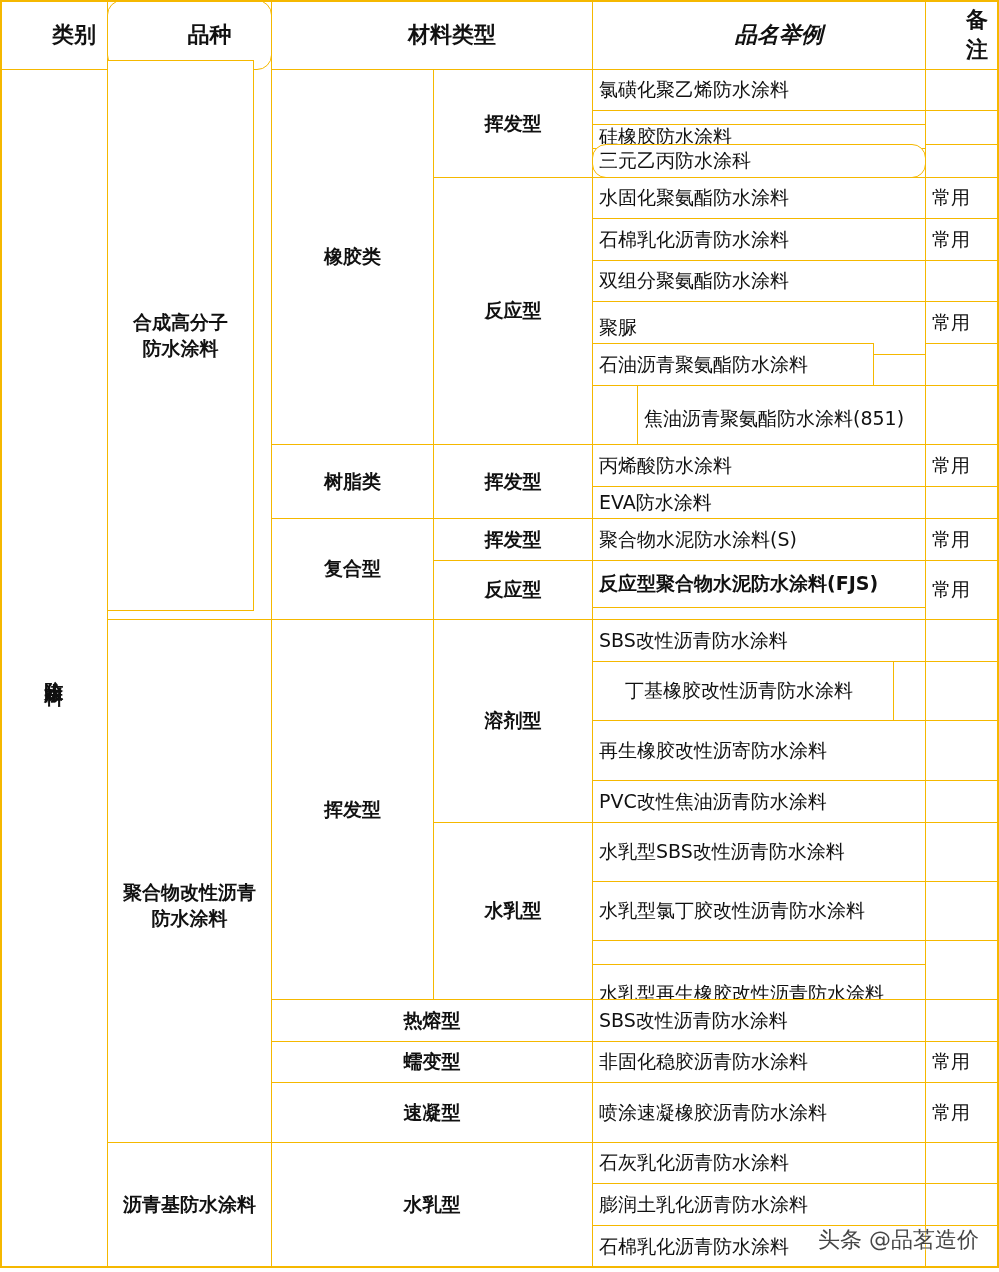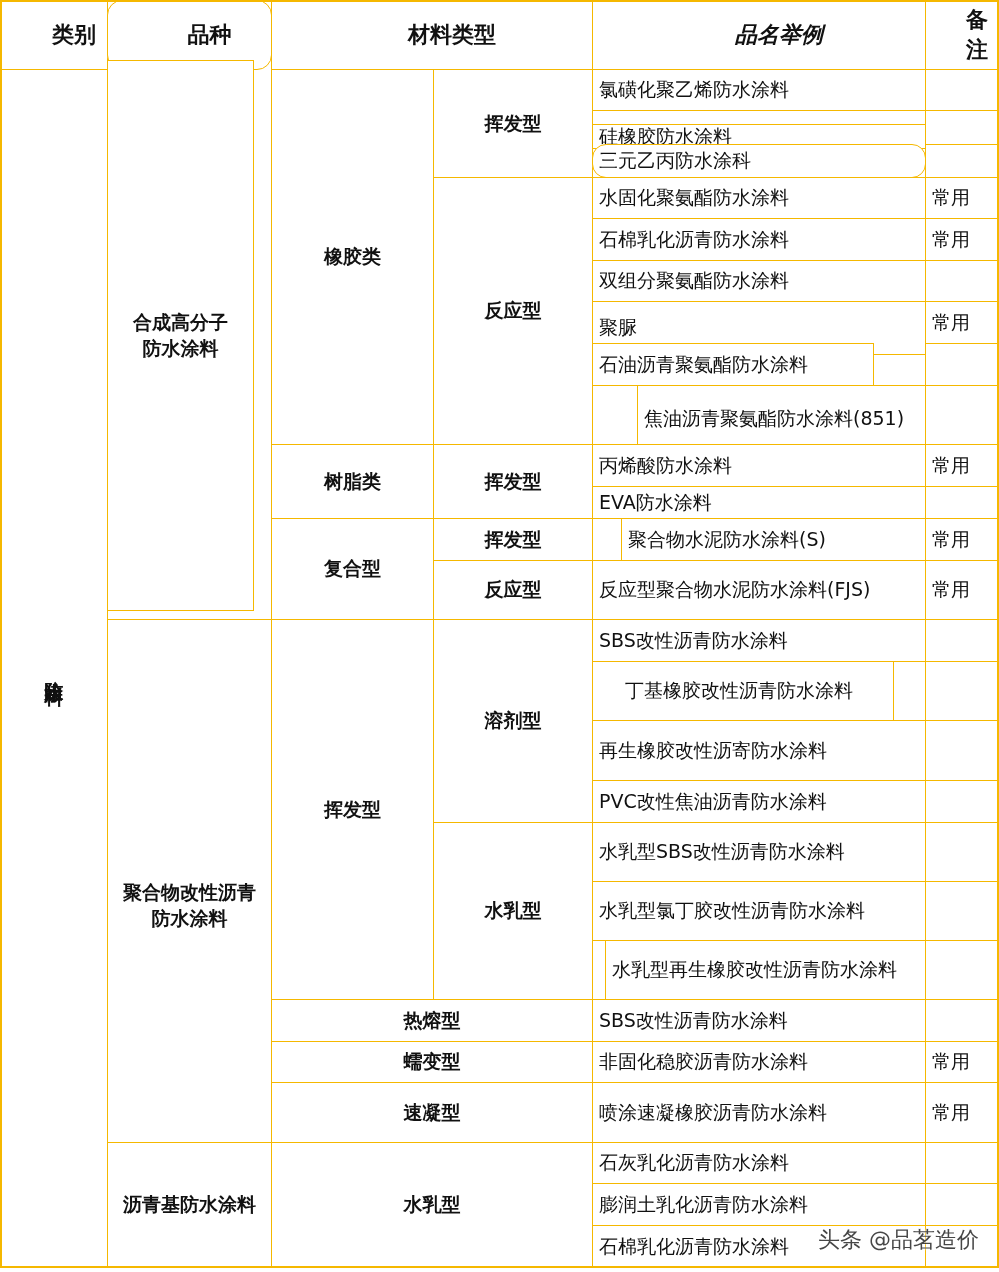--- a/index.html
+++ b/index.html
@@ -84,45 +84,45 @@
 
   <div class="cell n" style="left:614px;top:385px;width:334px;height:68px;margin-left:23px;">焦油沥青聚氨酯防水涂料(851)</div>
   <div class="cell r" style="left:925px;top:385px;width:74px;height:60px;"></div>
 
   <div class="cell n" style="left:592px;top:444px;width:334px;height:43px;">丙烯酸防水涂料</div>
   <div class="cell r" style="left:925px;top:444px;width:74px;height:43px;">常用</div>
 
   <div class="cell n" style="left:592px;top:486px;width:334px;height:33px;">EVA防水涂料</div>
   <div class="cell r" style="left:925px;top:486px;width:74px;height:33px;"></div>
 
-  <div class="cell n" style="left:621px;top:518px;width:334px;height:43px;">聚合物水泥防水涂料(S)</div>
+  <div class="cell n" style="left:592px;top:518px;width:334px;height:43px;">聚合物水泥防水涂料(S)</div>
   <div class="cell r" style="left:925px;top:518px;width:74px;height:43px;">常用</div>
 
-  <div class="cell n" style="left:592px;top:560px;width:334px;height:60px;">反应型聚合物水泥防水涂料(FJS)</div>
+  <div class="cell n" style="left:592px;top:560px;width:334px;height:48px;font-weight:bold;">反应型聚合物水泥防水涂料(FJS)</div>
   <div class="cell r" style="left:925px;top:560px;width:74px;height:60px;">常用</div>
 
   <div class="cell n" style="left:592px;top:619px;width:334px;height:43px;">SBS改性沥青防水涂料</div>
   <div class="cell r" style="left:925px;top:619px;width:74px;height:43px;"></div>
 
   <div class="cell n" style="left:592px;top:661px;width:302px;height:60px;padding-left:32px;">丁基橡胶改性沥青防水涂料</div>
   <div class="cell r" style="left:925px;top:661px;width:74px;height:60px;"></div>
 
   <div class="cell n" style="left:592px;top:720px;width:334px;height:61px;">再生橡胶改性沥寄防水涂料</div>
   <div class="cell r" style="left:925px;top:720px;width:74px;height:61px;"></div>
 
   <div class="cell n" style="left:592px;top:780px;width:334px;height:43px;">PVC改性焦油沥青防水涂料</div>
   <div class="cell r" style="left:925px;top:780px;width:74px;height:43px;"></div>
 
   <div class="cell n" style="left:592px;top:822px;width:334px;height:60px;">水乳型SBS改性沥青防水涂料</div>
   <div class="cell r" style="left:925px;top:822px;width:74px;height:60px;"></div>
 
   <div class="cell n" style="left:592px;top:881px;width:334px;height:60px;">水乳型氯丁胶改性沥青防水涂料</div>
   <div class="cell r" style="left:925px;top:881px;width:74px;height:60px;"></div>
 
-  <div class="cell n" style="left:592px;top:940px;width:334px;height:60px;margin-left:13px;">水乳型再生橡胶改性沥青防水涂料</div>
+  <div class="cell n" style="left:592px;top:964px;width:334px;height:60px;">水乳型再生橡胶改性沥青防水涂料</div>
   <div class="cell r" style="left:925px;top:940px;width:74px;height:60px;"></div>
 
   <div class="cell n" style="left:592px;top:999px;width:334px;height:43px;">SBS改性沥青防水涂料</div>
   <div class="cell r" style="left:925px;top:999px;width:74px;height:43px;"></div>
 
   <div class="cell n" style="left:592px;top:1041px;width:334px;height:42px;">非固化稳胶沥青防水涂料</div>
   <div class="cell r" style="left:925px;top:1041px;width:74px;height:42px;">常用</div>
 
   <div class="cell n" style="left:592px;top:1082px;width:334px;height:61px;">喷涂速凝橡胶沥青防水涂料</div>
   <div class="cell r" style="left:925px;top:1082px;width:74px;height:61px;">常用</div>

